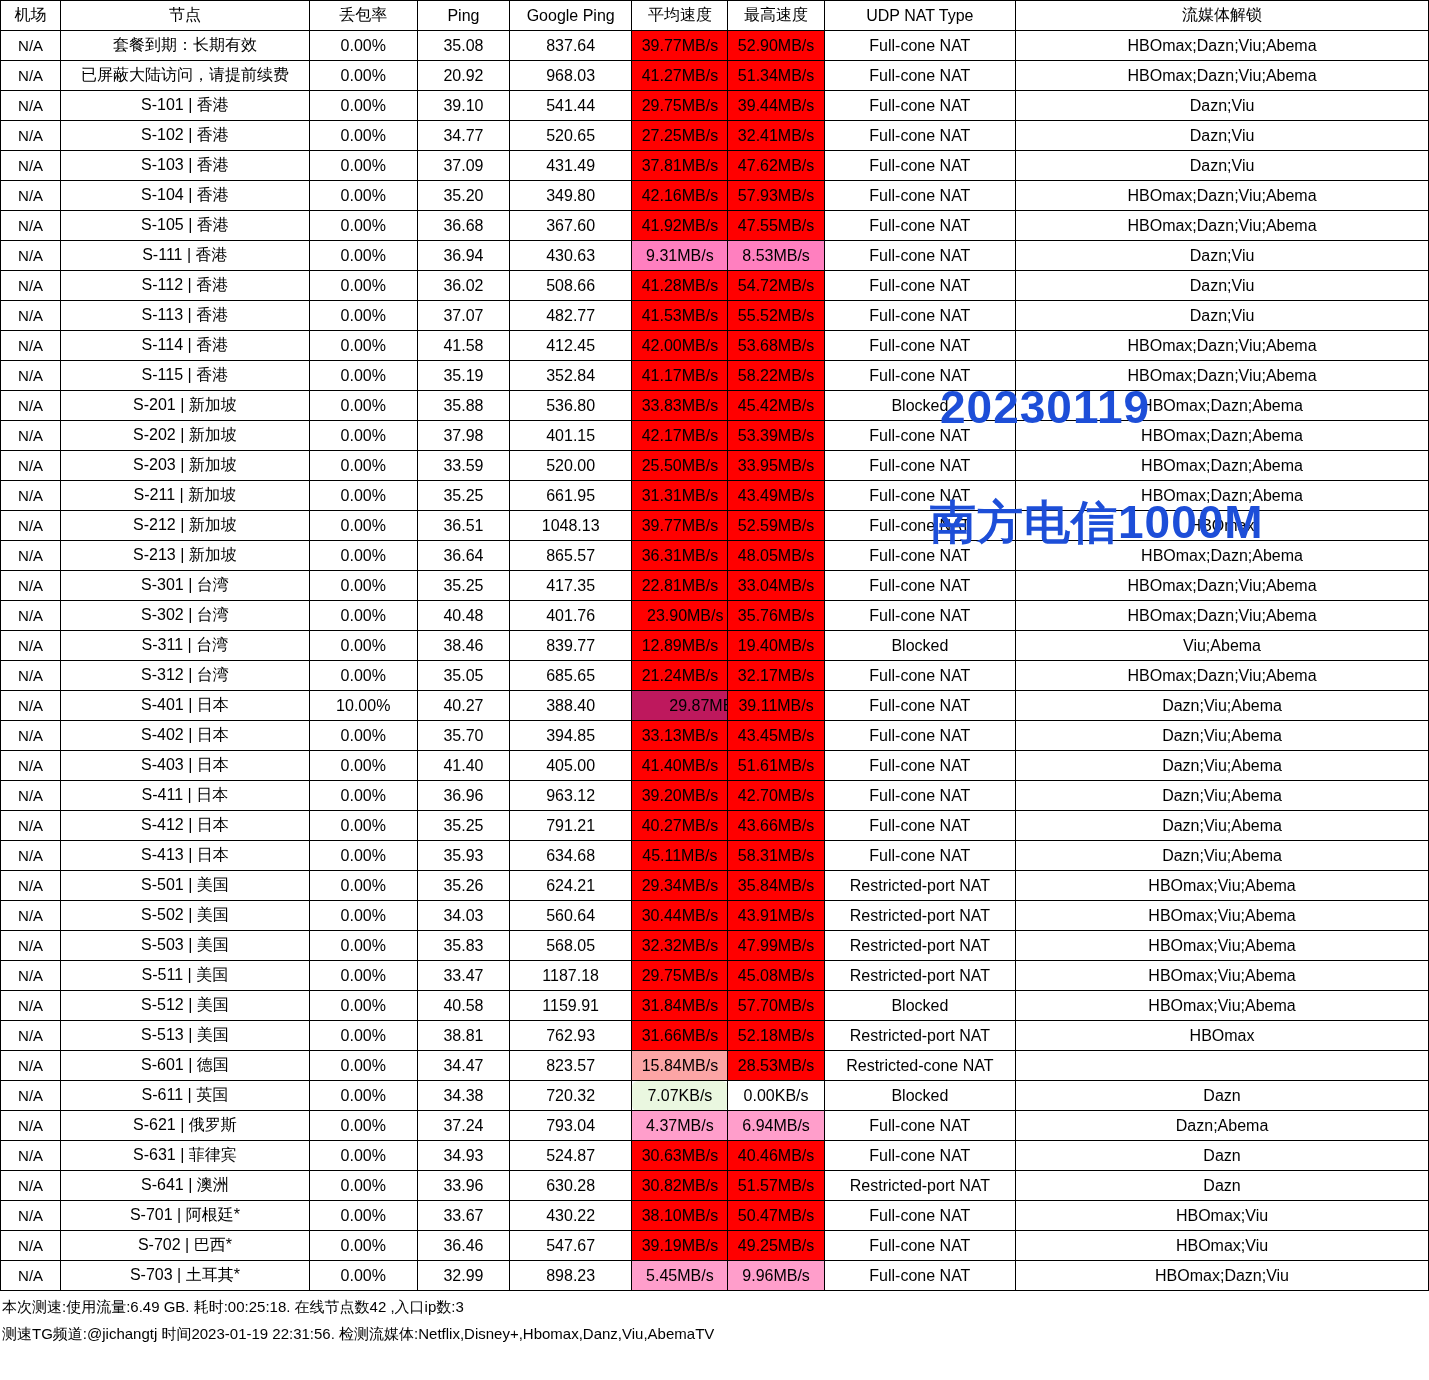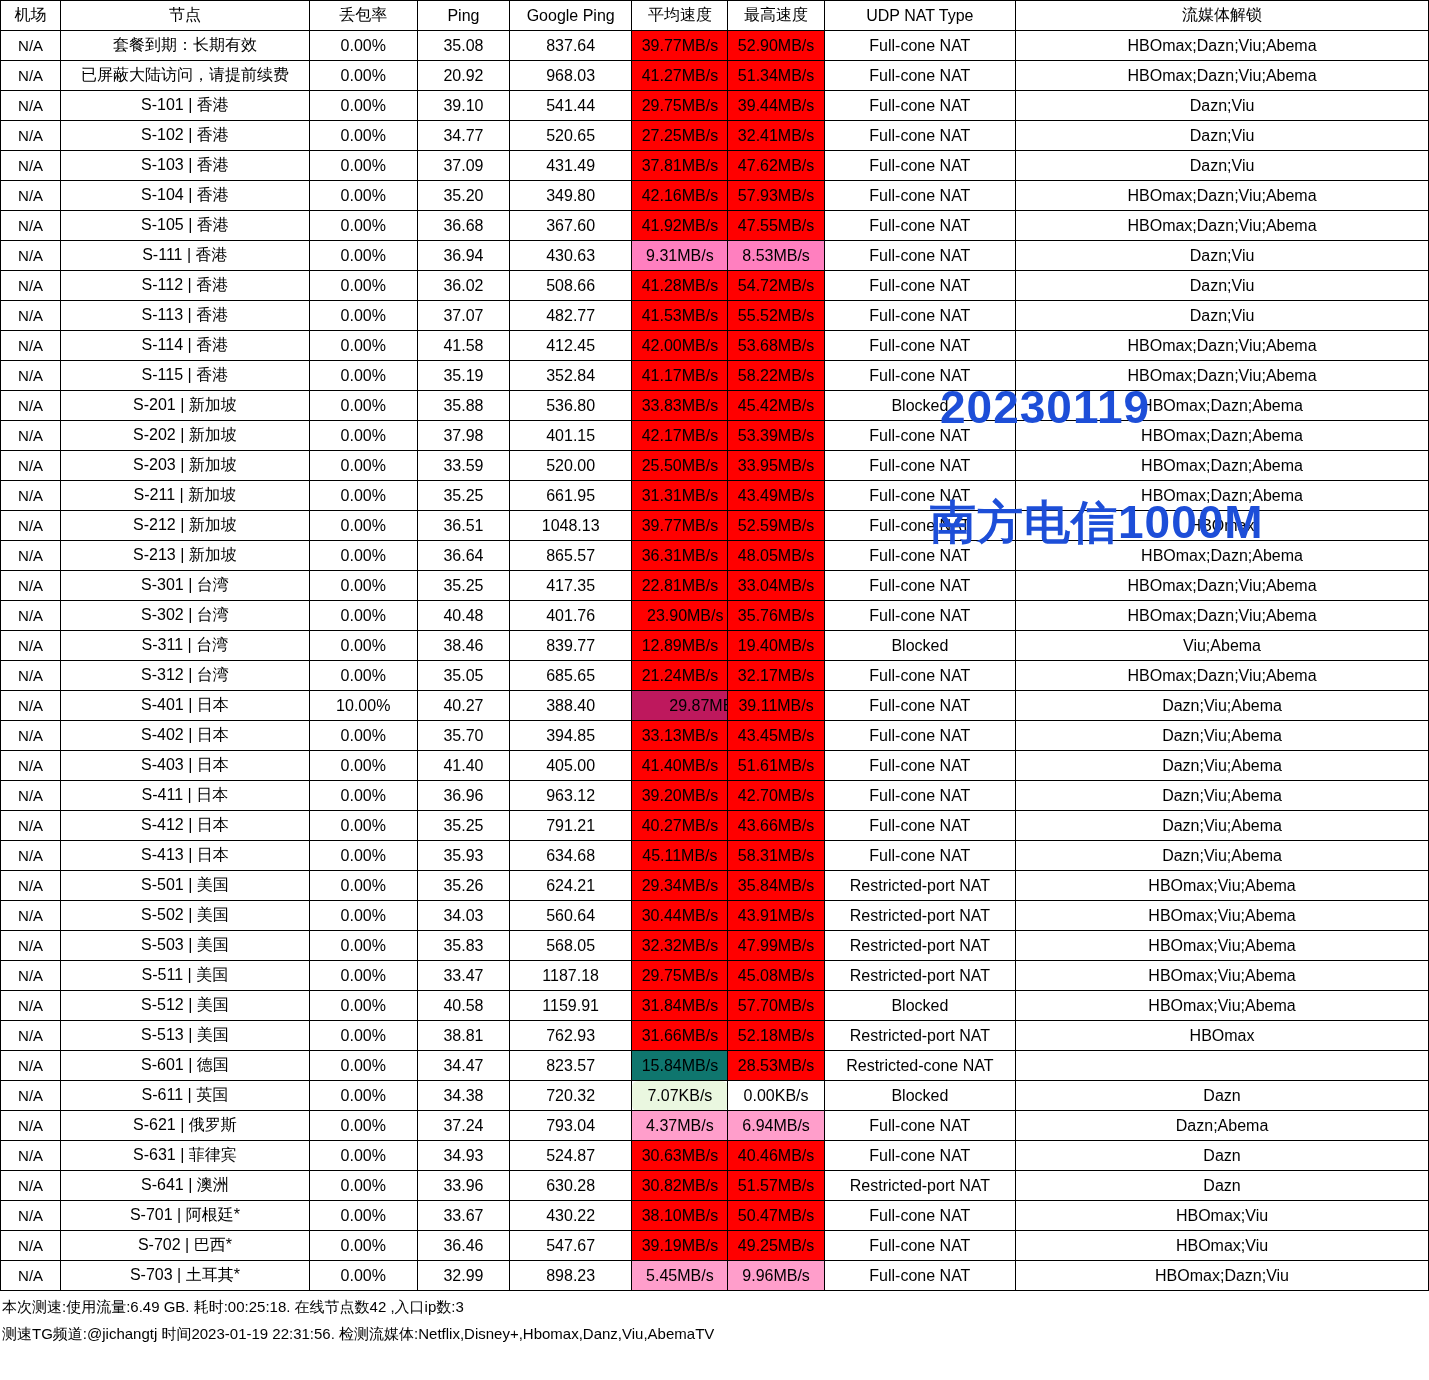--- a/index.html
+++ b/index.html
@@ -475,21 +475,21 @@
           <td style="background: rgb(255, 0, 0);">52.18MB/s</td>
           <td>Restricted-port NAT</td>
           <td>HBOmax</td>
         </tr>
         <tr>
           <td class="airport">N/A</td>
           <td class="node">S-601 | 德国</td>
           <td>0.00%</td>
           <td>34.47</td>
           <td>823.57</td>
-          <td style="background: #0f766e; margin-top: 11px;">15.84MB/s</td>
+          <td style="background: #fca5a5; margin-top: 11px;">15.84MB/s</td>
           <td style="background: rgb(255, 0, 0);">28.53MB/s</td>
           <td>Restricted-cone NAT</td>
           <td></td>
         </tr>
         <tr>
           <td class="airport">N/A</td>
           <td class="node">S-611 | 英国</td>
           <td>0.00%</td>
           <td>34.38</td>
           <td>720.32</td>

